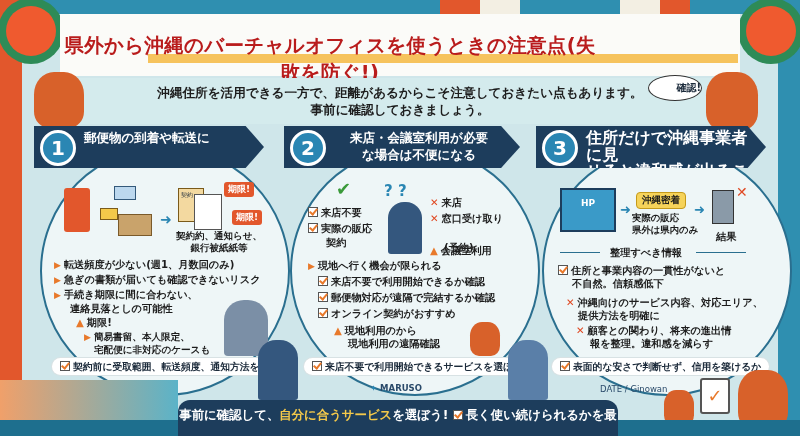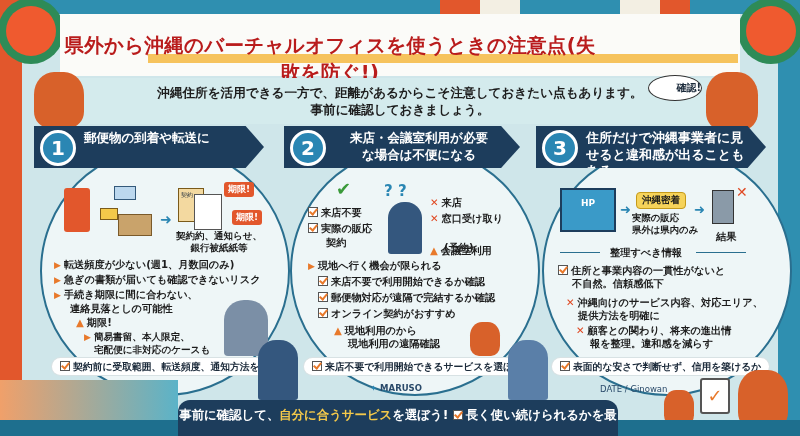--- a/index.html
+++ b/index.html
@@ -118,21 +118,21 @@
     <div class="line" style="left:50px;top:198px"><span class="warn">▲</span><span>現地利用のから</span></div>
     <div class="line" style="left:64px;top:211px">現地利用の遠隔確認</div>
     <div class="shisa" style="left:186px;top:196px;width:30px;height:34px"></div>
   </div>
   <div class="callout" style="left:304px;top:358px"><span class="cbx"></span><span>来店不要で利用開始できるサービスを選ぼう!</span></div>
 
   <div class="panel" style="left:536px">
     <div class="circle"></div>
     <div class="header" style="width:230px">
       <div class="num">3</div>
-      <div class="htext" style="font-size:13px"><span>住所だけで沖縄事業者に見</span><br><span>せると違和感が出ることもある</span></div>
+      <div class="htext" style="font-size:16px"><span>住所だけで沖縄事業者に見</span><br><span>せると違和感が出ることもある</span></div>
     </div>
     <div class="illus" style="left:24px;top:62px;width:56px;height:44px;background:#3a9ac8;border:2px solid #1d3d5c;color:#fff;font-size:9px;font-weight:bold;text-align:center;line-height:26px">HP</div>
     <div class="illus" style="left:84px;top:76px;color:#2a86b3;font-size:13px">➜</div>
     <div class="illus tagy" style="left:100px;top:66px">沖縄密着</div>
     <div class="line" style="left:96px;top:86px;font-size:9.4px;text-align:left;width:62px;line-height:12px"><span>実際の販応</span><br><span>県外は県内のみ</span></div>
     <div class="illus" style="left:158px;top:76px;color:#2a86b3;font-size:13px">➜</div>
     <div class="illus" style="left:176px;top:64px;width:22px;height:34px;background:#8a9aa8;border:1px solid #333"></div>
     <div class="illus" style="left:200px;top:58px;color:#e04a24;font-size:14px;font-weight:bold">✕</div>
     <div class="line" style="left:180px;top:104px">結果</div>
     <div class="divider" style="left:24px;top:126px;width:40px"></div>

